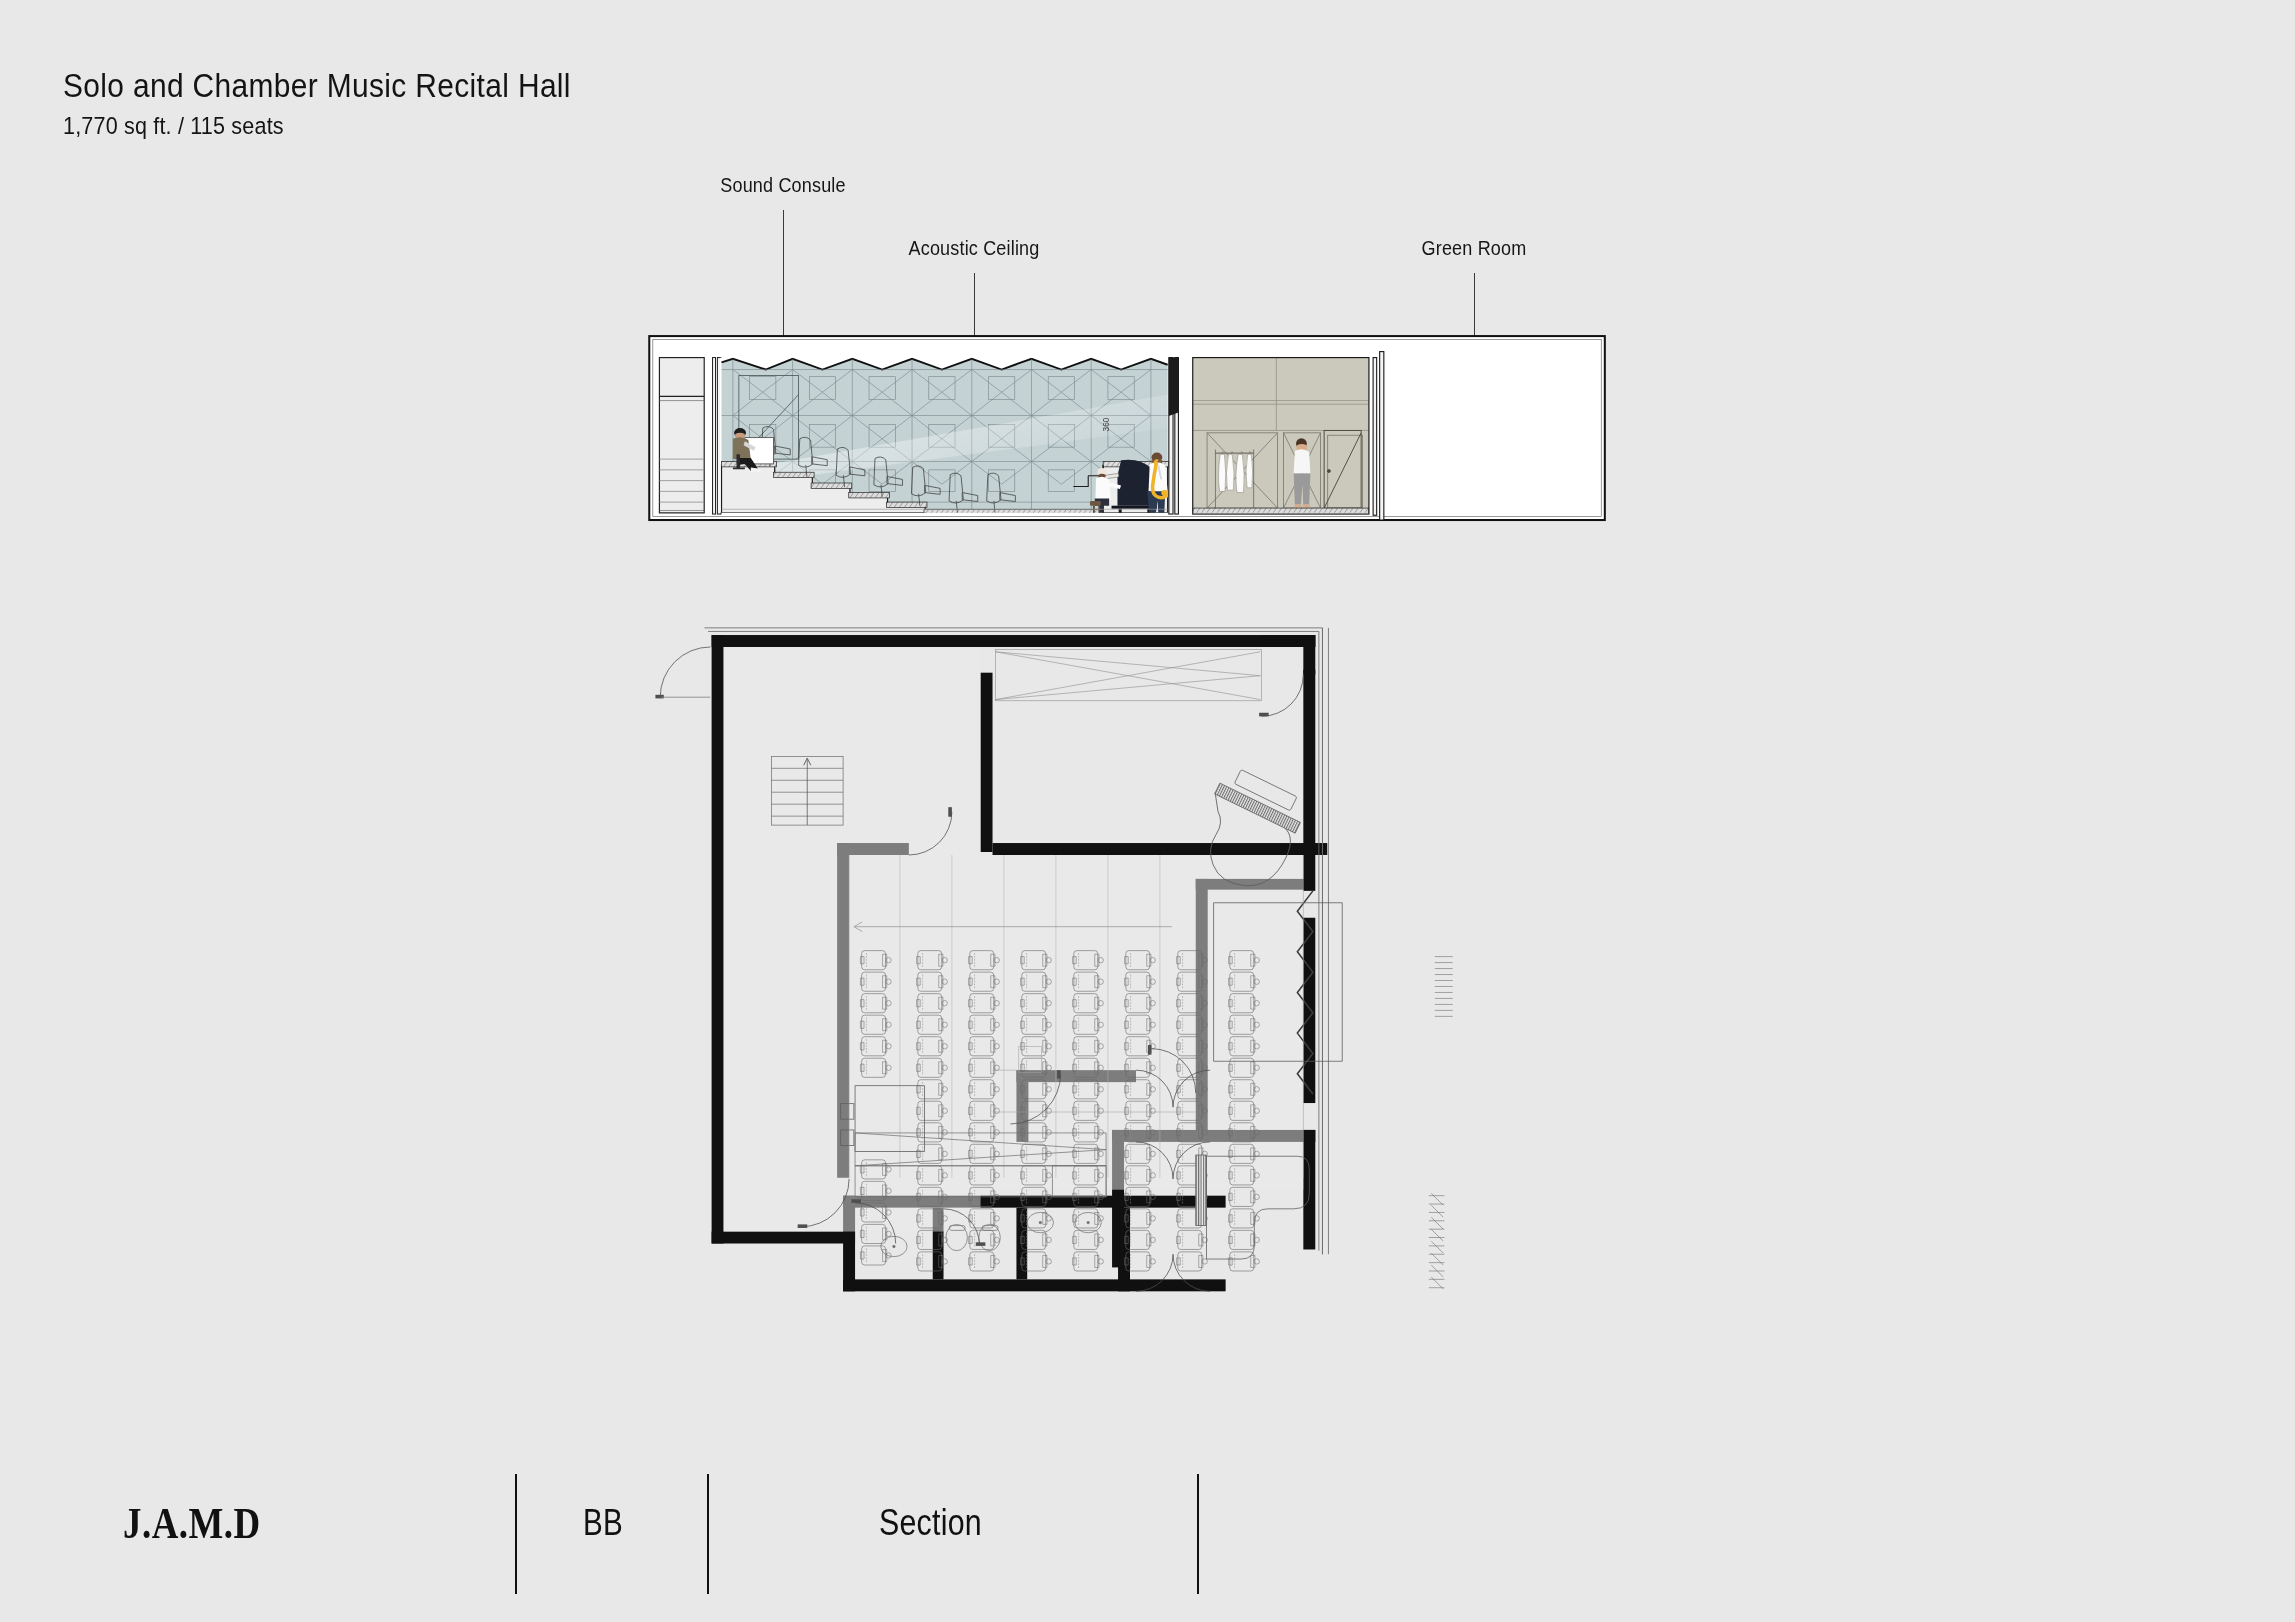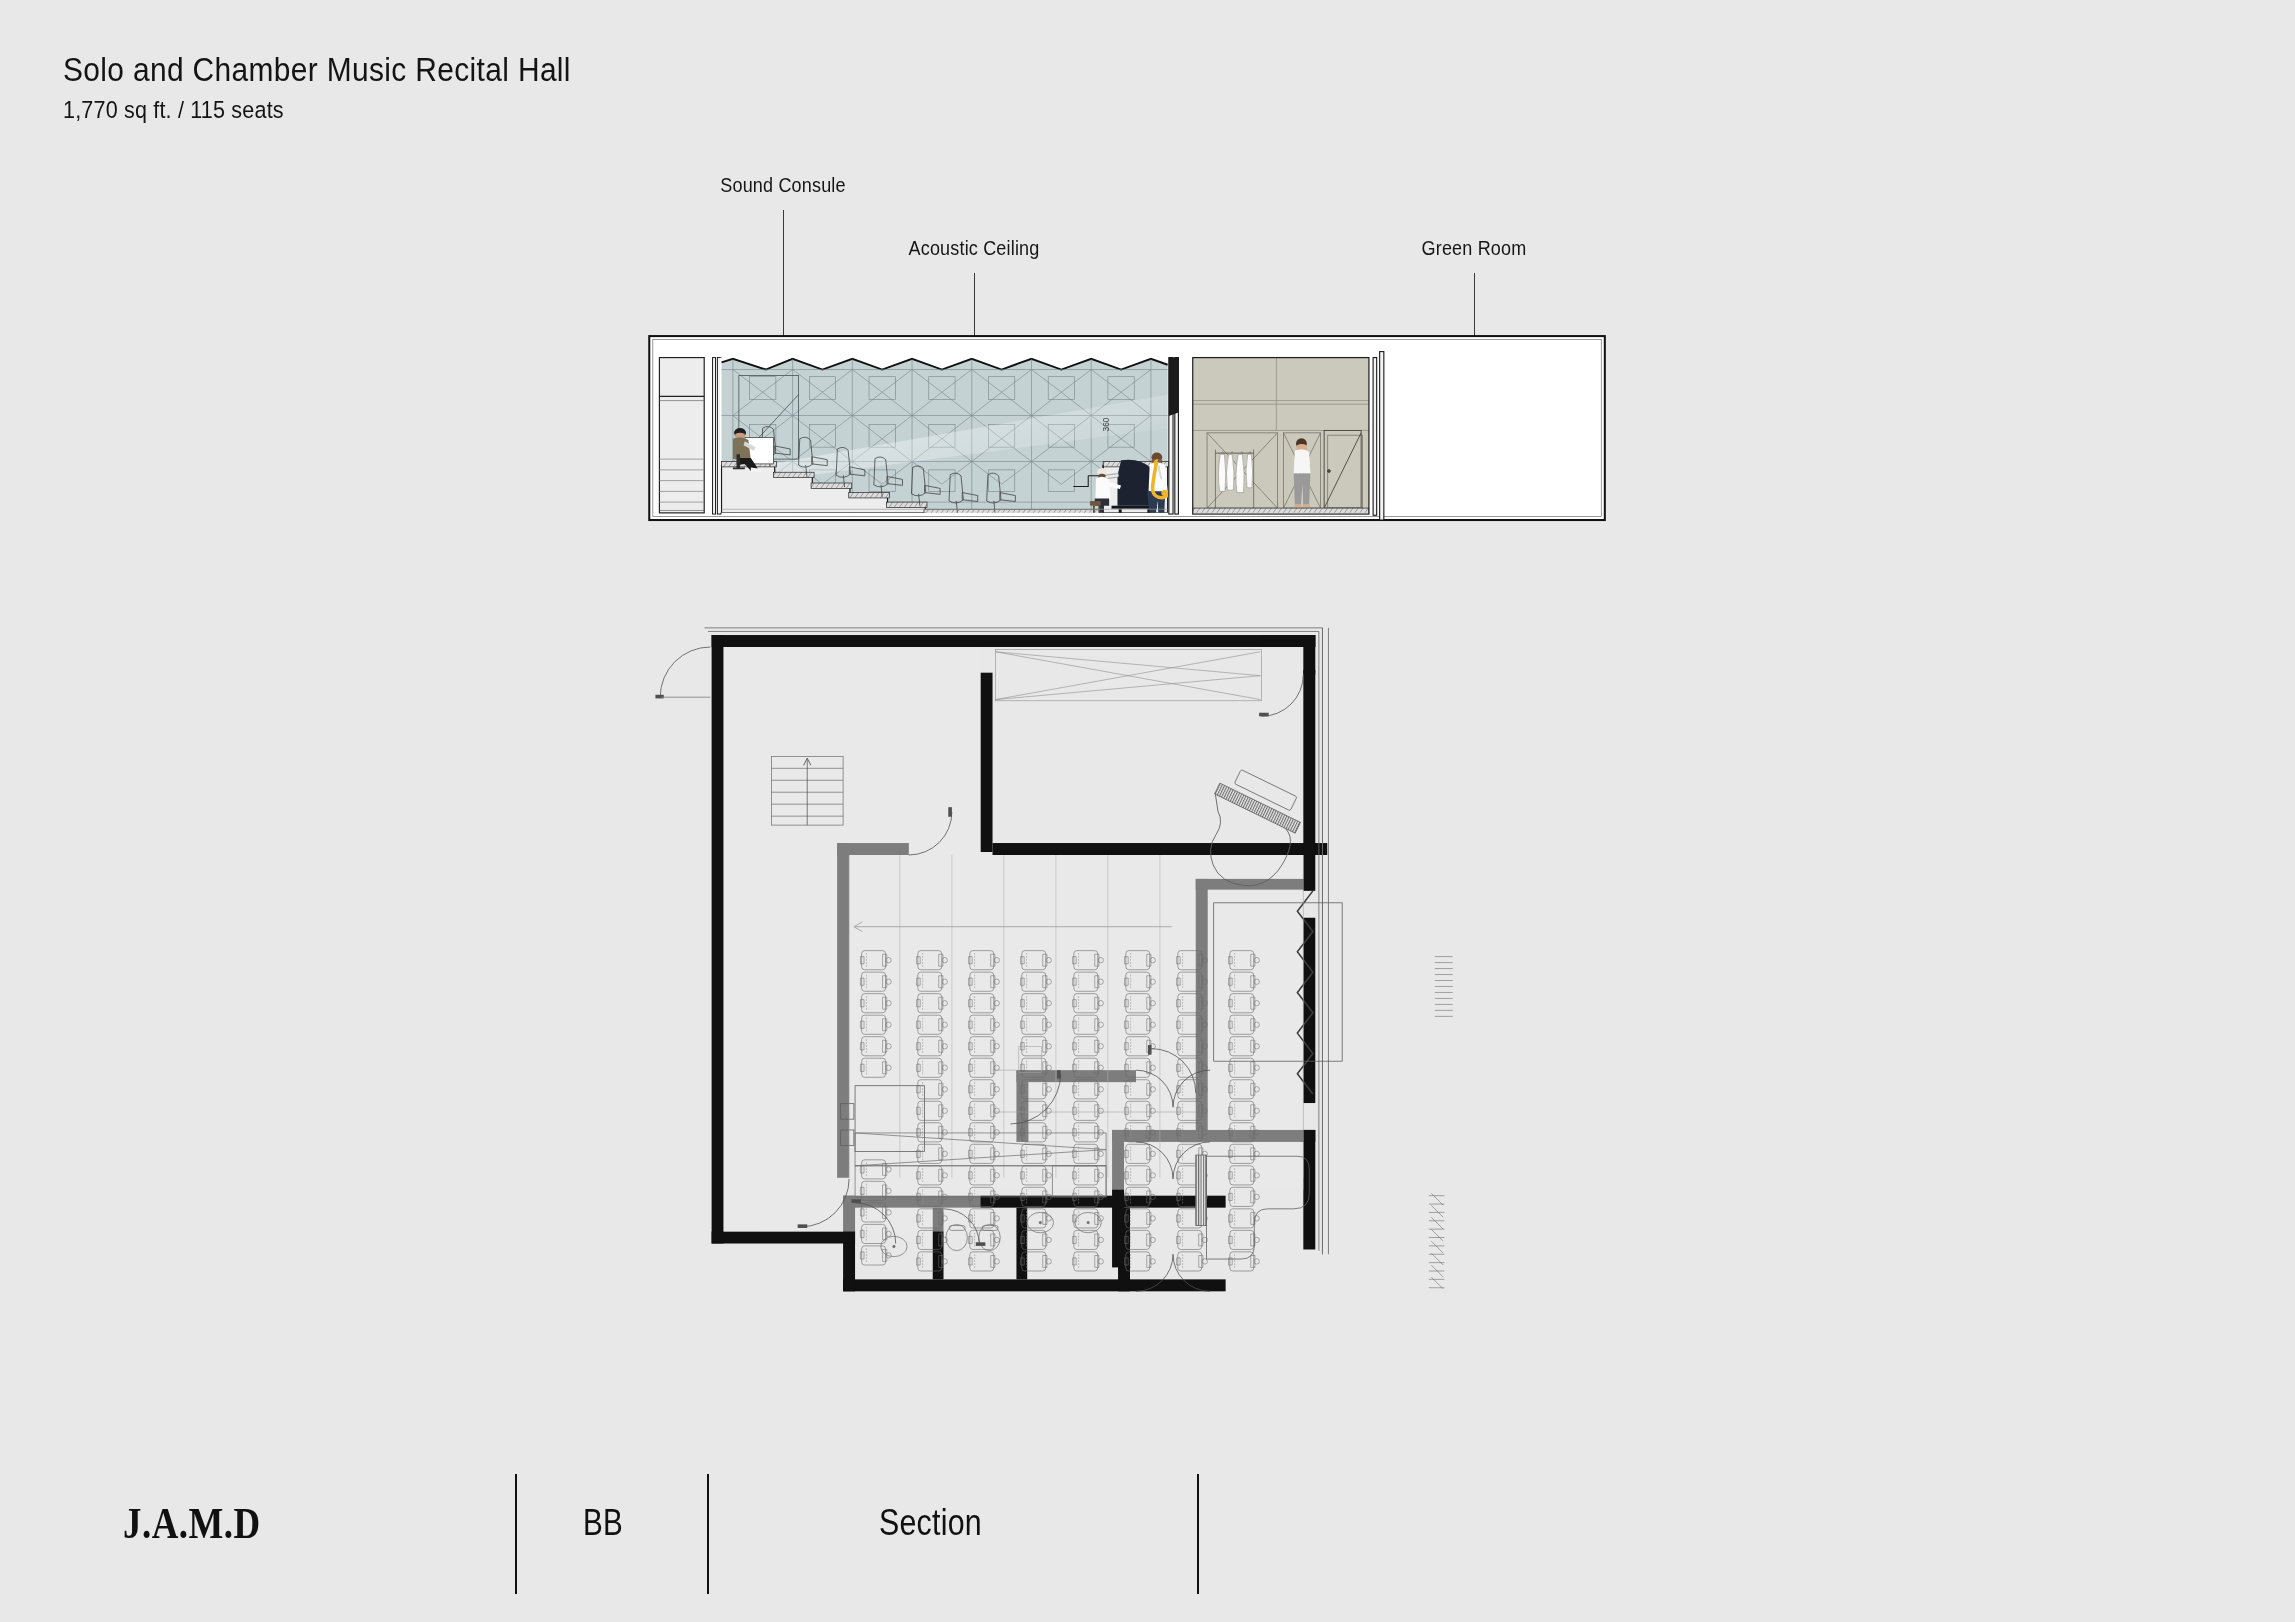--- a/index.html
+++ b/index.html
@@ -8,21 +8,21 @@
     width:2295px;height:1623px;
     background:#e8e8e8;
     font-family:"Liberation Sans", sans-serif;
     color:#1a1a1a;
     overflow:hidden;
     position:relative;
   }
   #board{position:absolute;inset:0;}
 
   
-  .title-wrap{position:absolute;left:63px;top:51px;}
+  .title-wrap{position:absolute;left:63px;top:67px;}
   .proj-title{
     font-size:34px;font-weight:300;letter-spacing:0.4px;
     color:#141414;line-height:1.08;white-space:nowrap;
     transform:scaleX(.88);transform-origin:left center;
   }
   .proj-sub{
     margin-top:8.4px;font-size:24.5px;font-weight:300;letter-spacing:0.2px;
     color:#141414;white-space:nowrap;
     transform:scaleX(.88);transform-origin:left center;
   }

